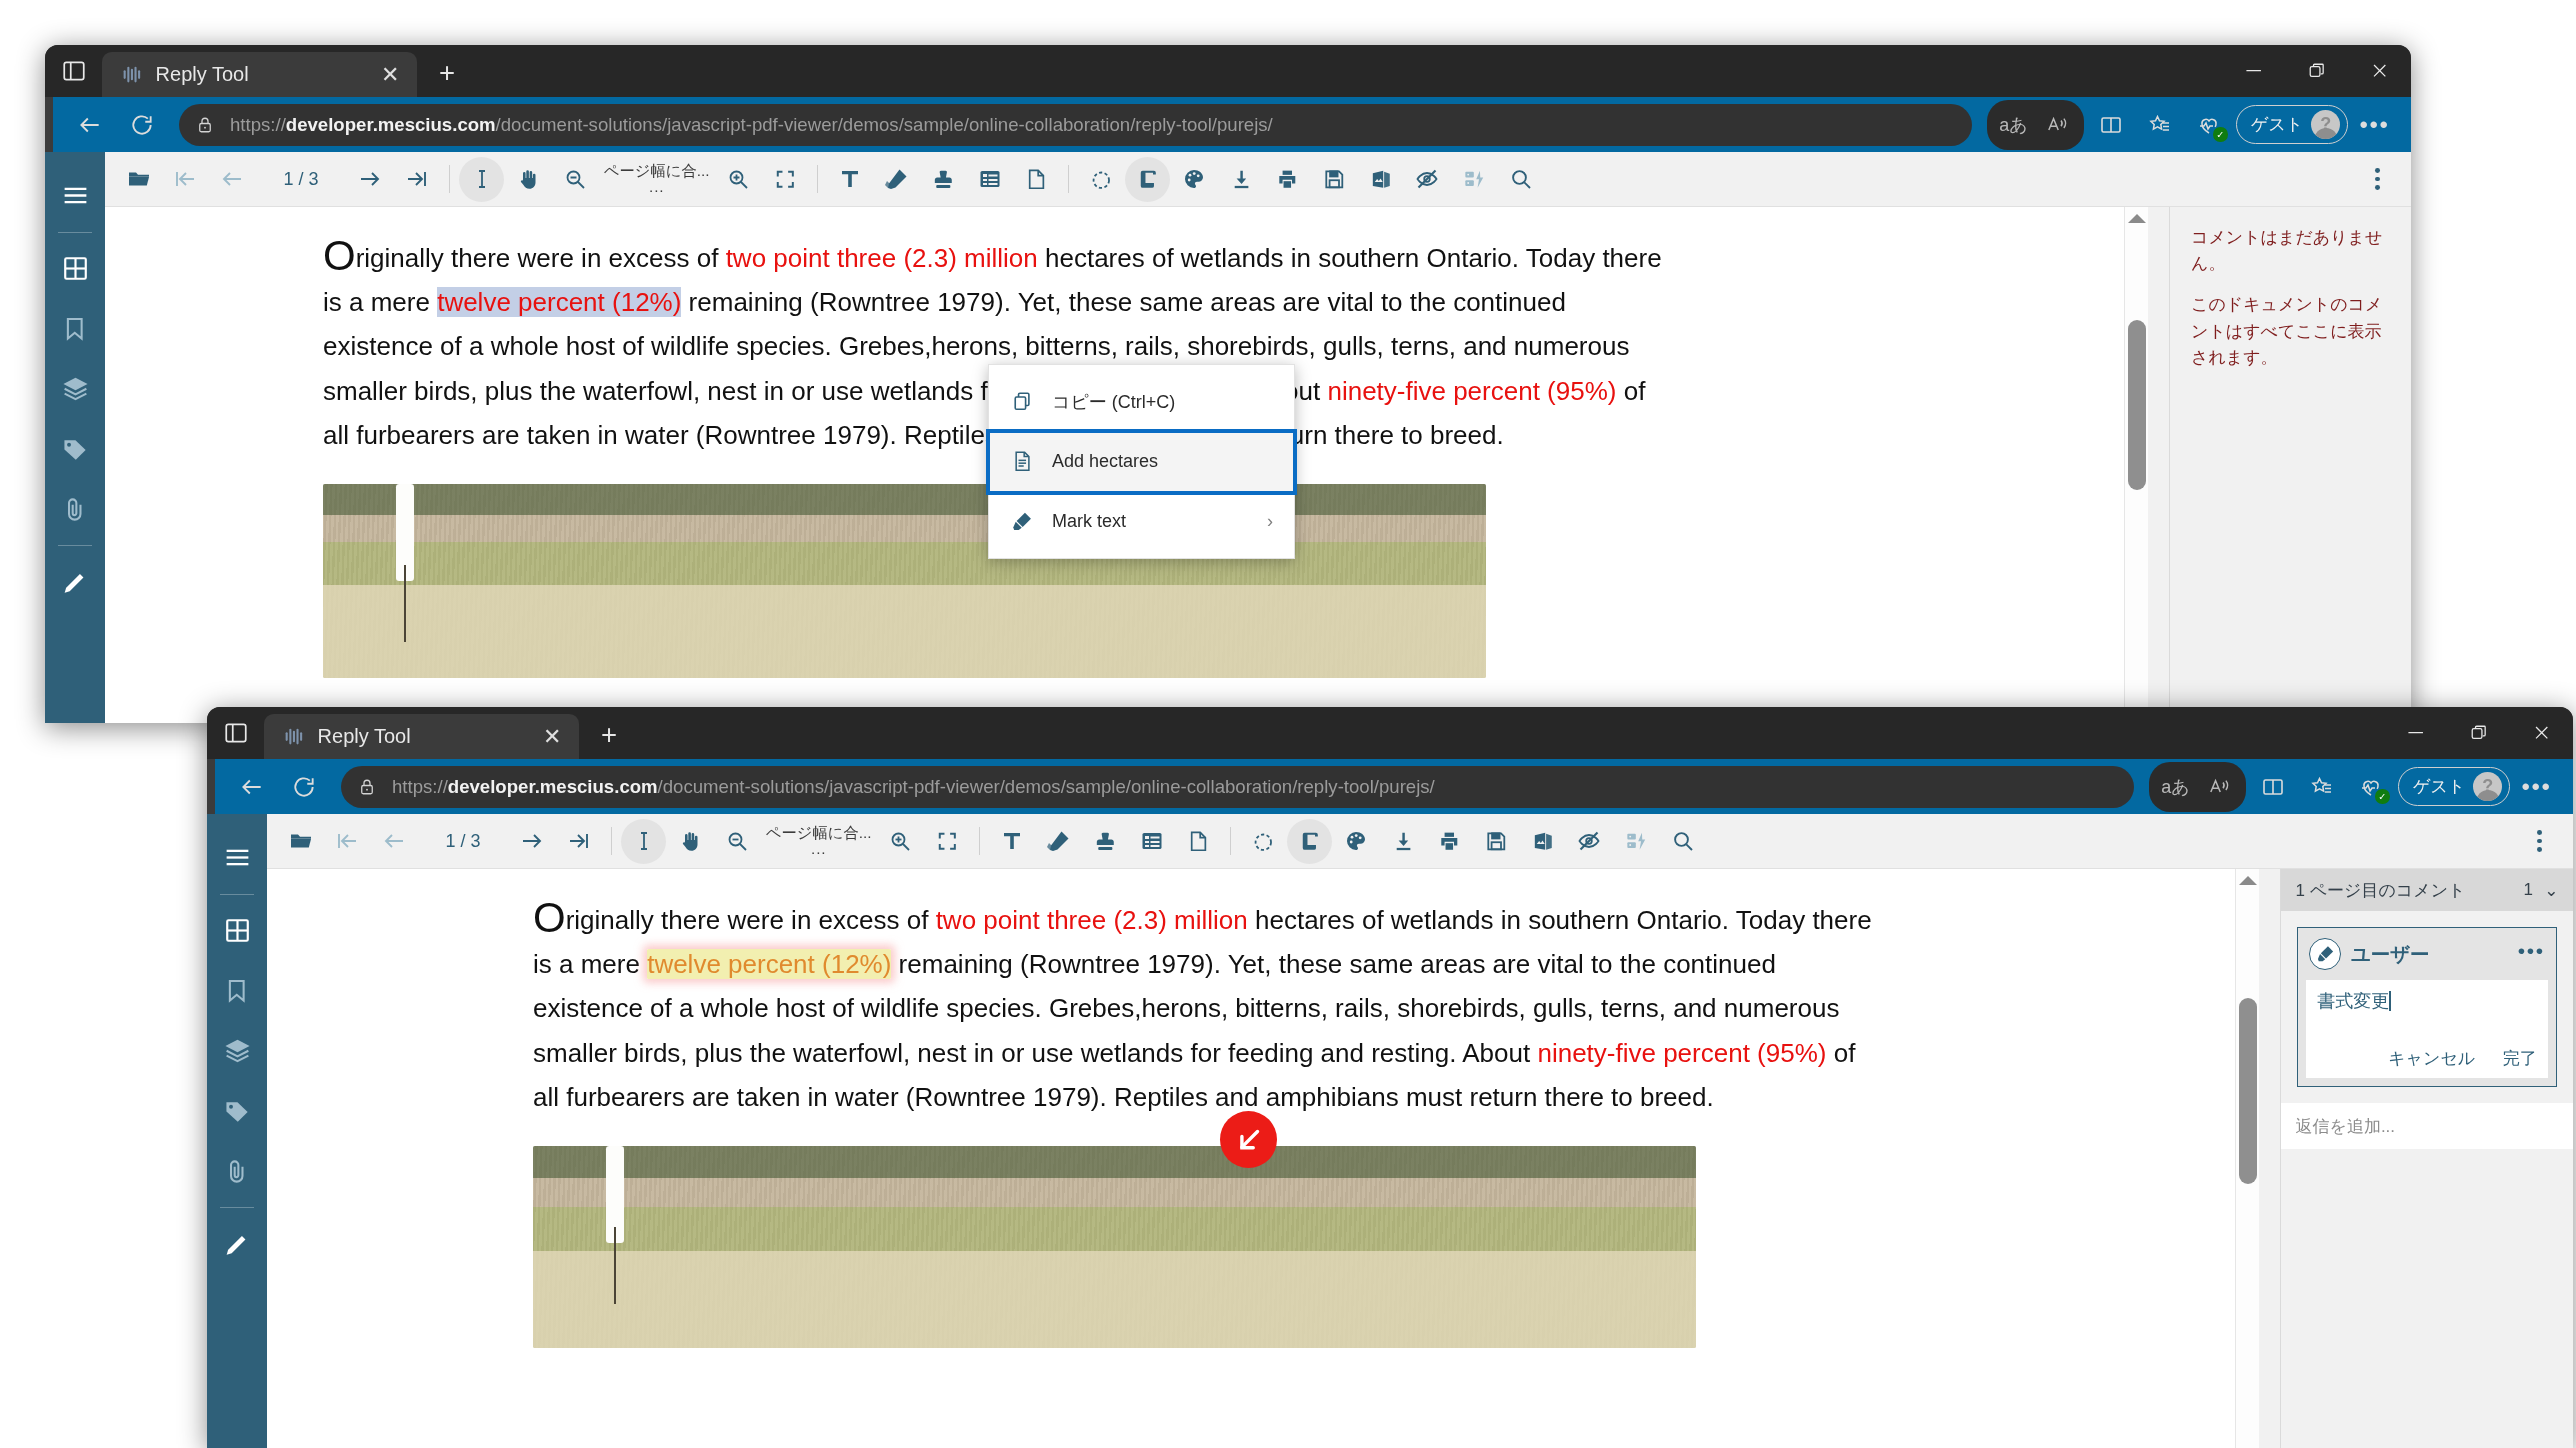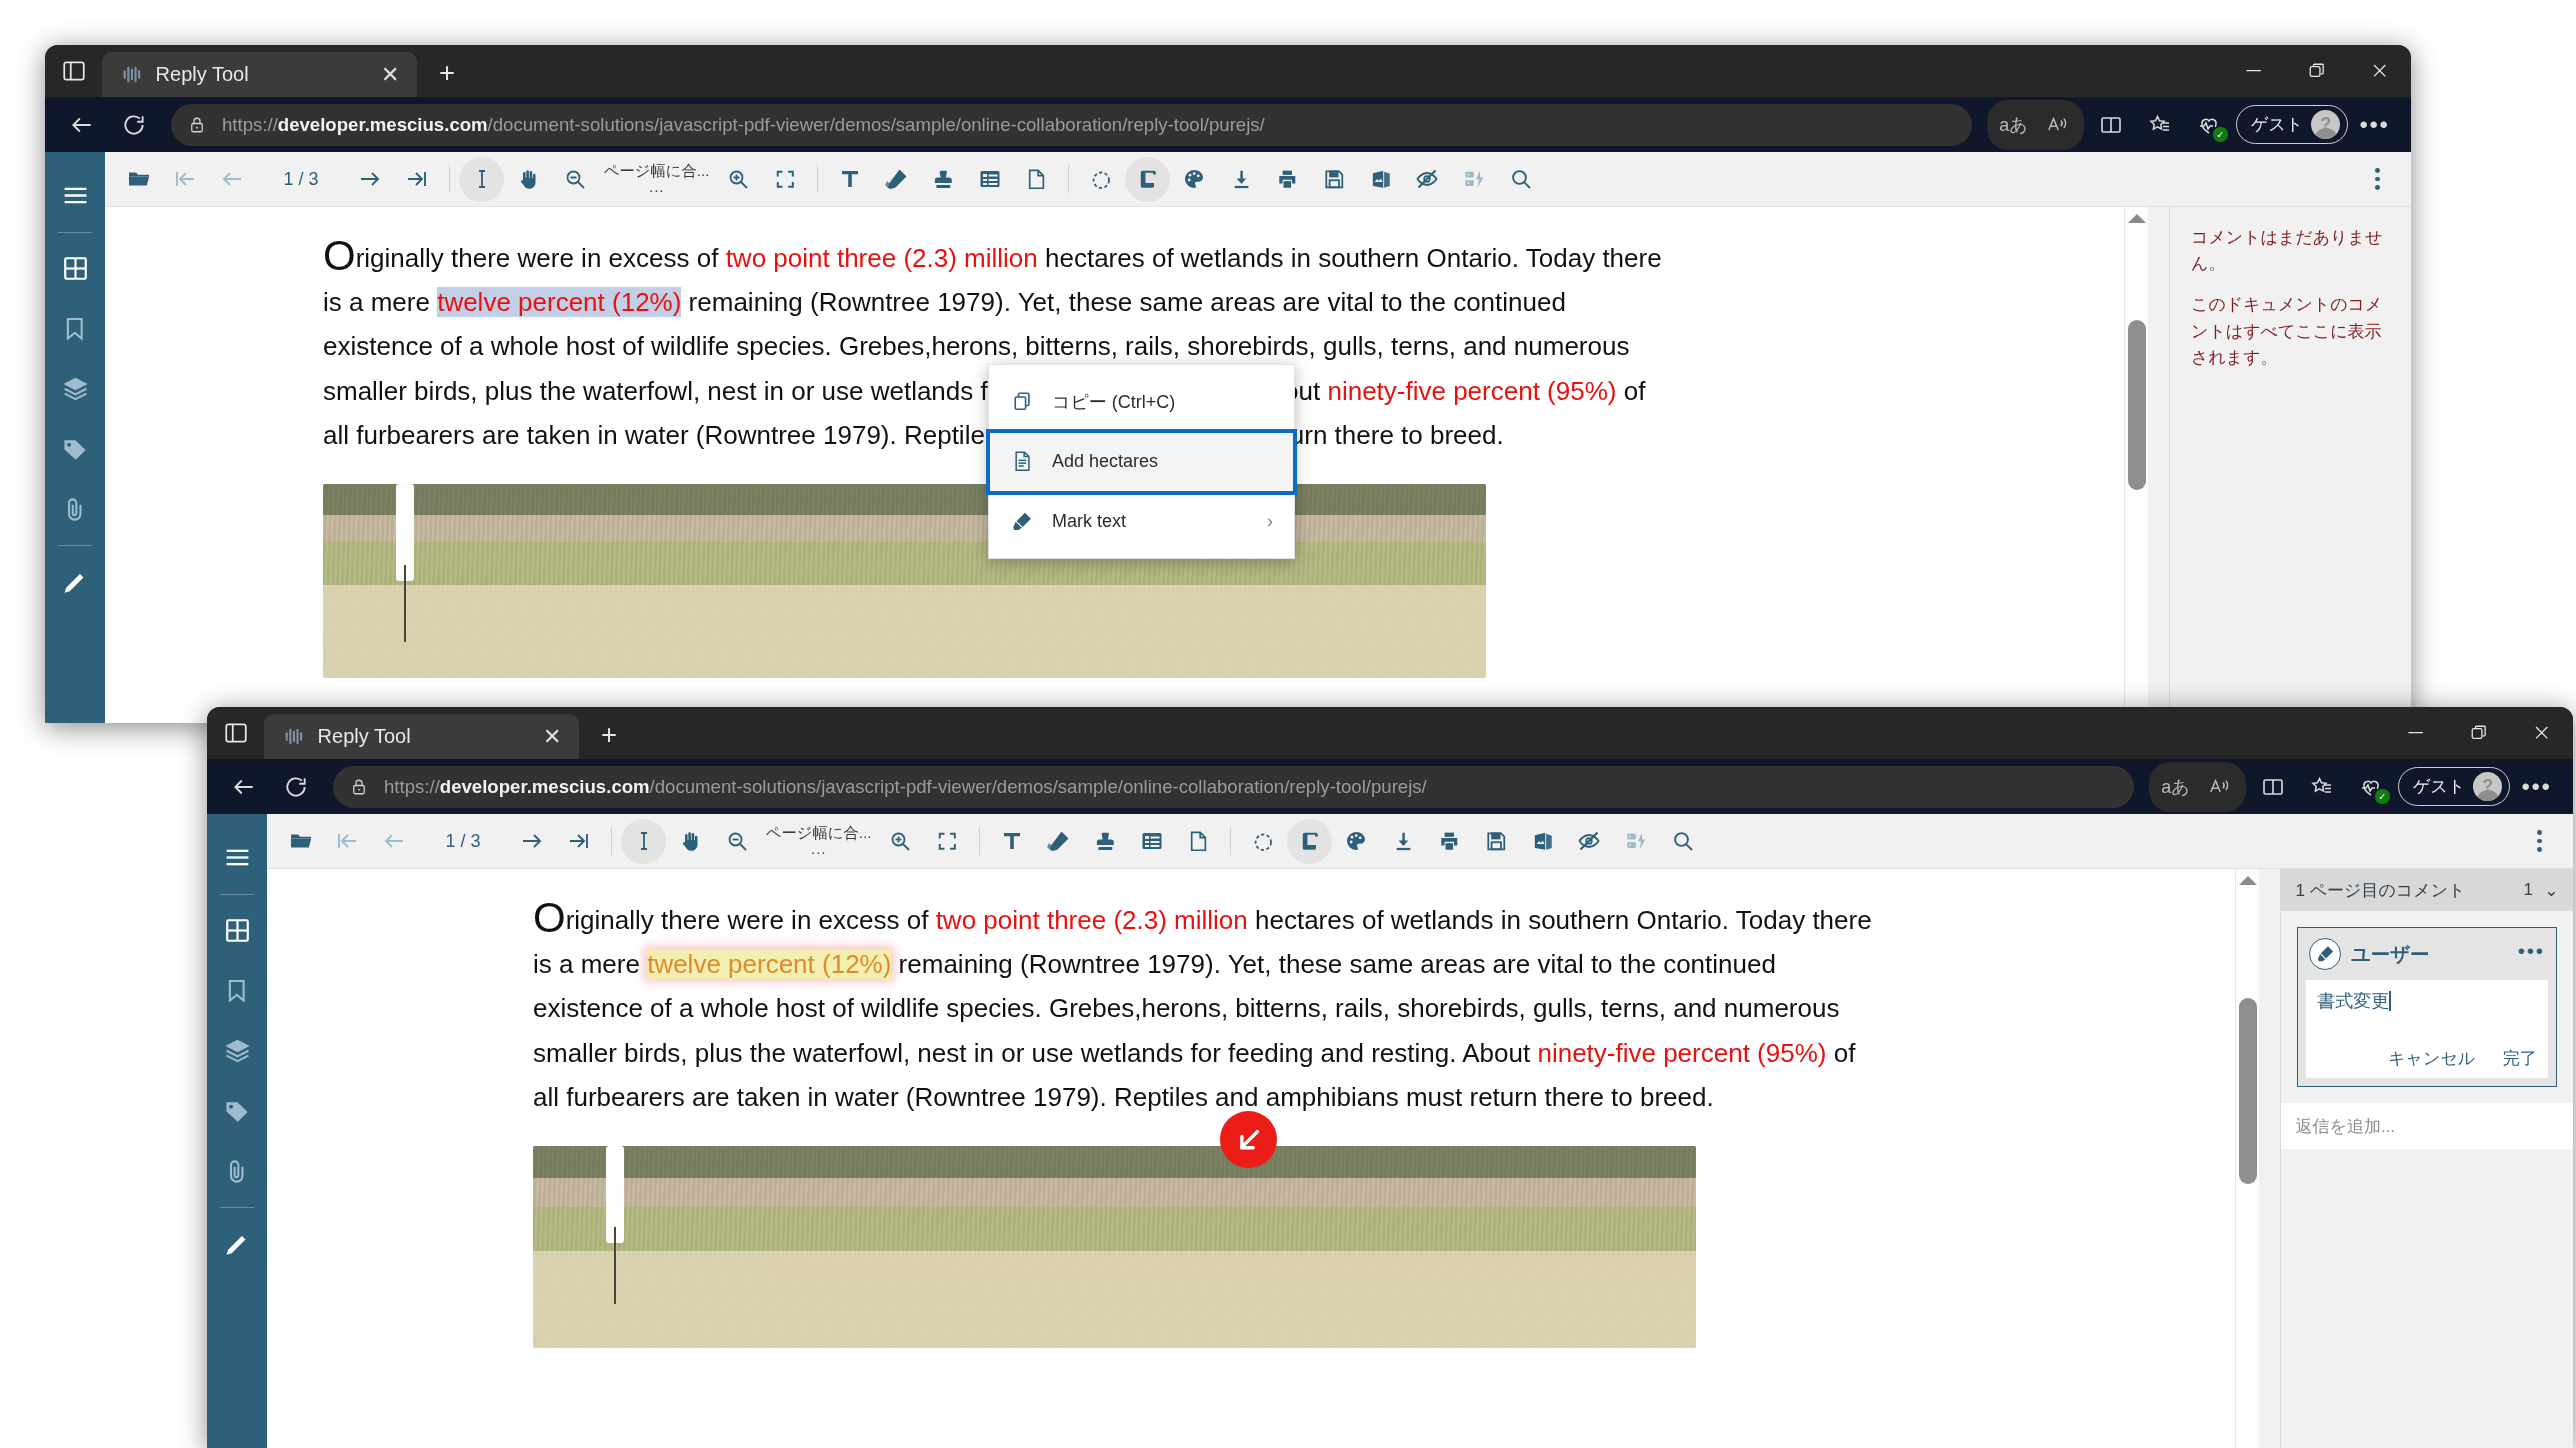--- a/index.html
+++ b/index.html
@@ -21,21 +21,21 @@
          padding: 0 11.3px 0 18px; gap: 13px; min-width: 315px; }
   .tab-favicon { width: 22.6px; height:22.6px; display:flex; align-items:center; justify-content:center; }
   .tab-title { color:#e8e8e8; font-size: 20px; white-space:nowrap; flex:1; }
   .tab-close { width: 31px; height:31px; display:flex; align-items:center; justify-content:center;
                color:#e0e0e0; font-size: 22px; line-height:1; }
   .newtab { width: 44px; height:44px; display:flex; align-items:center; justify-content:center;
             color:#e6e6e6; font-size:27.5px; margin-left: 8px; margin-bottom: 2.4px; font-weight:300;}
   .wincontrols { position:absolute; right:0; top:0; height:52px; display:flex; align-items:center; }
   .wc { width: 63px; height: 52px; display:flex; align-items:center; justify-content:center; color:#e8e8e8; }
 
-  .navbar { height: 55px; background:#0f172a; display:flex; align-items:center; padding: 0 14.5px; gap: 6.5px; }
+  .navbar { height: 55px; background:#0369a1; display:flex; align-items:center; padding: 0 14.5px; gap: 6.5px; margin-left: 8px; }
   .navbtn { width: 45px; height:45px; display:flex; align-items:center; justify-content:center; color:#dcdcdc; flex:none;}
   .omnibox { flex:1; height: 42px; background:#323232; border-radius: 21px; display:flex; align-items:center;
              padding: 0 16px; gap: 14.5px; margin: 0 8px; min-width:0; }
   .lock { width: 21px; height:21px; display:flex; align-items:center; justify-content:center; color:#d4d4d4; flex:none;}
   .url { font-size: 18.6px; color:#9b9b9b; white-space:nowrap; overflow:hidden; }
   .url b { color:#f2f2f2; font-weight:700; }
   .url .scheme { color:#9b9b9b; }
   .navbar-right { display:flex; align-items:center; gap: 4.8px; flex:none; }
   .nrbtn { width: 44px; height: 44px; display:flex; align-items:center; justify-content:center; color:#dcdcdc; position:relative;}
   .pillgroup { display:flex; align-items:center; background:#2b2b2b; border-radius:21px; height:50px; padding:0 4.8px; }

